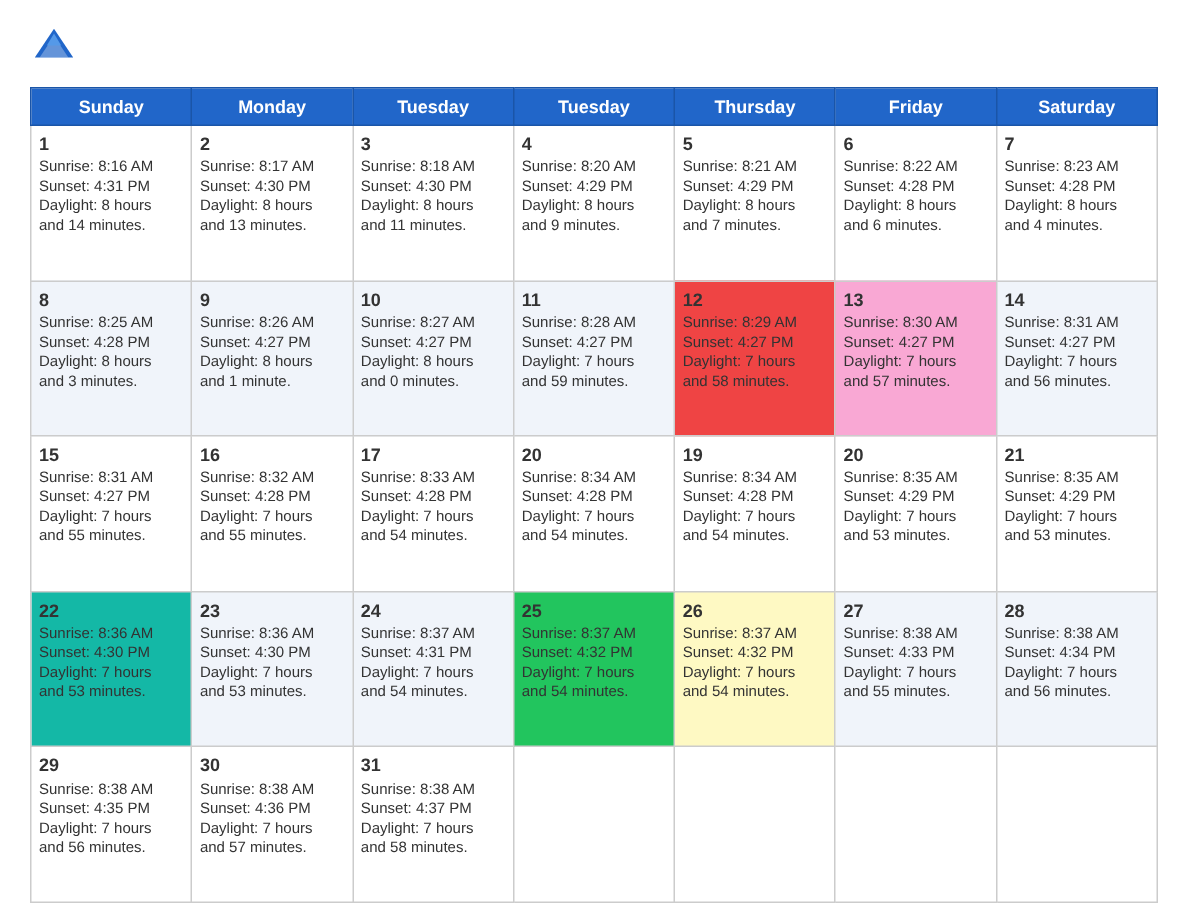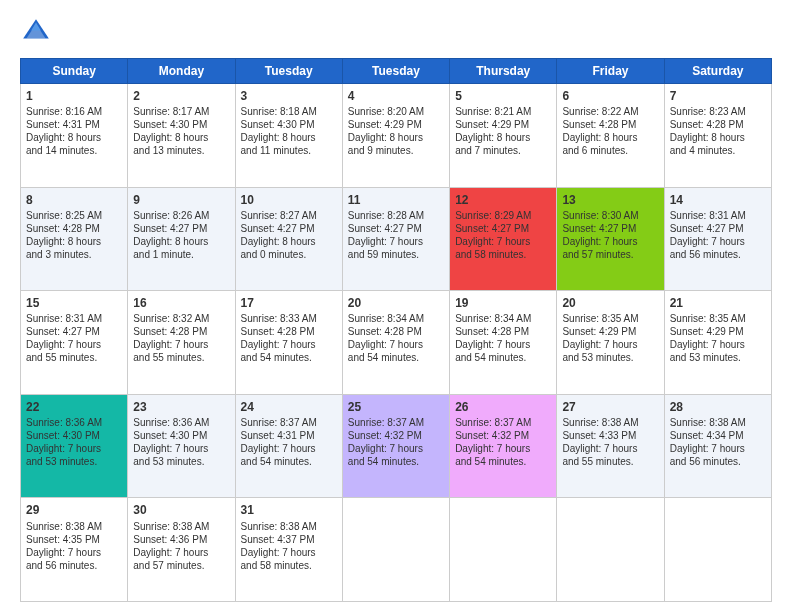--- a/index.html
+++ b/index.html
@@ -175,21 +175,21 @@
             <div class="cell-text">Sunrise: 8:27 AM<br>Sunset: 4:27 PM<br>Daylight: 8 hours<br>and 0 minutes.</div>
           </td>
           <td style="background: rgb(240, 244, 250);">
             <span class="day-num">11</span>
             <div class="cell-text">Sunrise: 8:28 AM<br>Sunset: 4:27 PM<br>Daylight: 7 hours<br>and 59 minutes.</div>
           </td>
           <td style="background: #ef4444;">
             <span class="day-num">12</span>
             <div class="cell-text">Sunrise: 8:29 AM<br>Sunset: 4:27 PM<br>Daylight: 7 hours<br>and 58 minutes.</div>
           </td>
-          <td style="background: #84cc16;">
+          <td style="background: #f9a8d4;">
             <span class="day-num">13</span>
             <div class="cell-text">Sunrise: 8:30 AM<br>Sunset: 4:27 PM<br>Daylight: 7 hours<br>and 57 minutes.</div>
           </td>
           <td style="background: rgb(240, 244, 250);">
             <span class="day-num">14</span>
             <div class="cell-text">Sunrise: 8:31 AM<br>Sunset: 4:27 PM<br>Daylight: 7 hours<br>and 56 minutes.</div>
           </td>
         </tr>
         <tr>
           <td>
@@ -227,25 +227,25 @@
             <div class="cell-text">Sunrise: 8:36 AM<br>Sunset: 4:30 PM<br>Daylight: 7 hours<br>and 53 minutes.</div>
           </td>
           <td style="background: rgb(240, 244, 250);">
             <span class="day-num">23</span>
             <div class="cell-text">Sunrise: 8:36 AM<br>Sunset: 4:30 PM<br>Daylight: 7 hours<br>and 53 minutes.</div>
           </td>
           <td style="background: rgb(240, 244, 250);">
             <span class="day-num">24</span>
             <div class="cell-text">Sunrise: 8:37 AM<br>Sunset: 4:31 PM<br>Daylight: 7 hours<br>and 54 minutes.</div>
           </td>
-          <td style="background: #c4b5fd;">
+          <td style="background: #22c55e;">
             <span class="day-num">25</span>
             <div class="cell-text">Sunrise: 8:37 AM<br>Sunset: 4:32 PM<br>Daylight: 7 hours<br>and 54 minutes.</div>
           </td>
-          <td style="background: #f0abfc;">
+          <td style="background: #fef9c3;">
             <span class="day-num">26</span>
             <div class="cell-text">Sunrise: 8:37 AM<br>Sunset: 4:32 PM<br>Daylight: 7 hours<br>and 54 minutes.</div>
           </td>
           <td style="background: rgb(240, 244, 250);">
             <span class="day-num">27</span>
             <div class="cell-text">Sunrise: 8:38 AM<br>Sunset: 4:33 PM<br>Daylight: 7 hours<br>and 55 minutes.</div>
           </td>
           <td style="background: rgb(240, 244, 250);">
             <span class="day-num">28</span>
             <div class="cell-text">Sunrise: 8:38 AM<br>Sunset: 4:34 PM<br>Daylight: 7 hours<br>and 56 minutes.</div>

